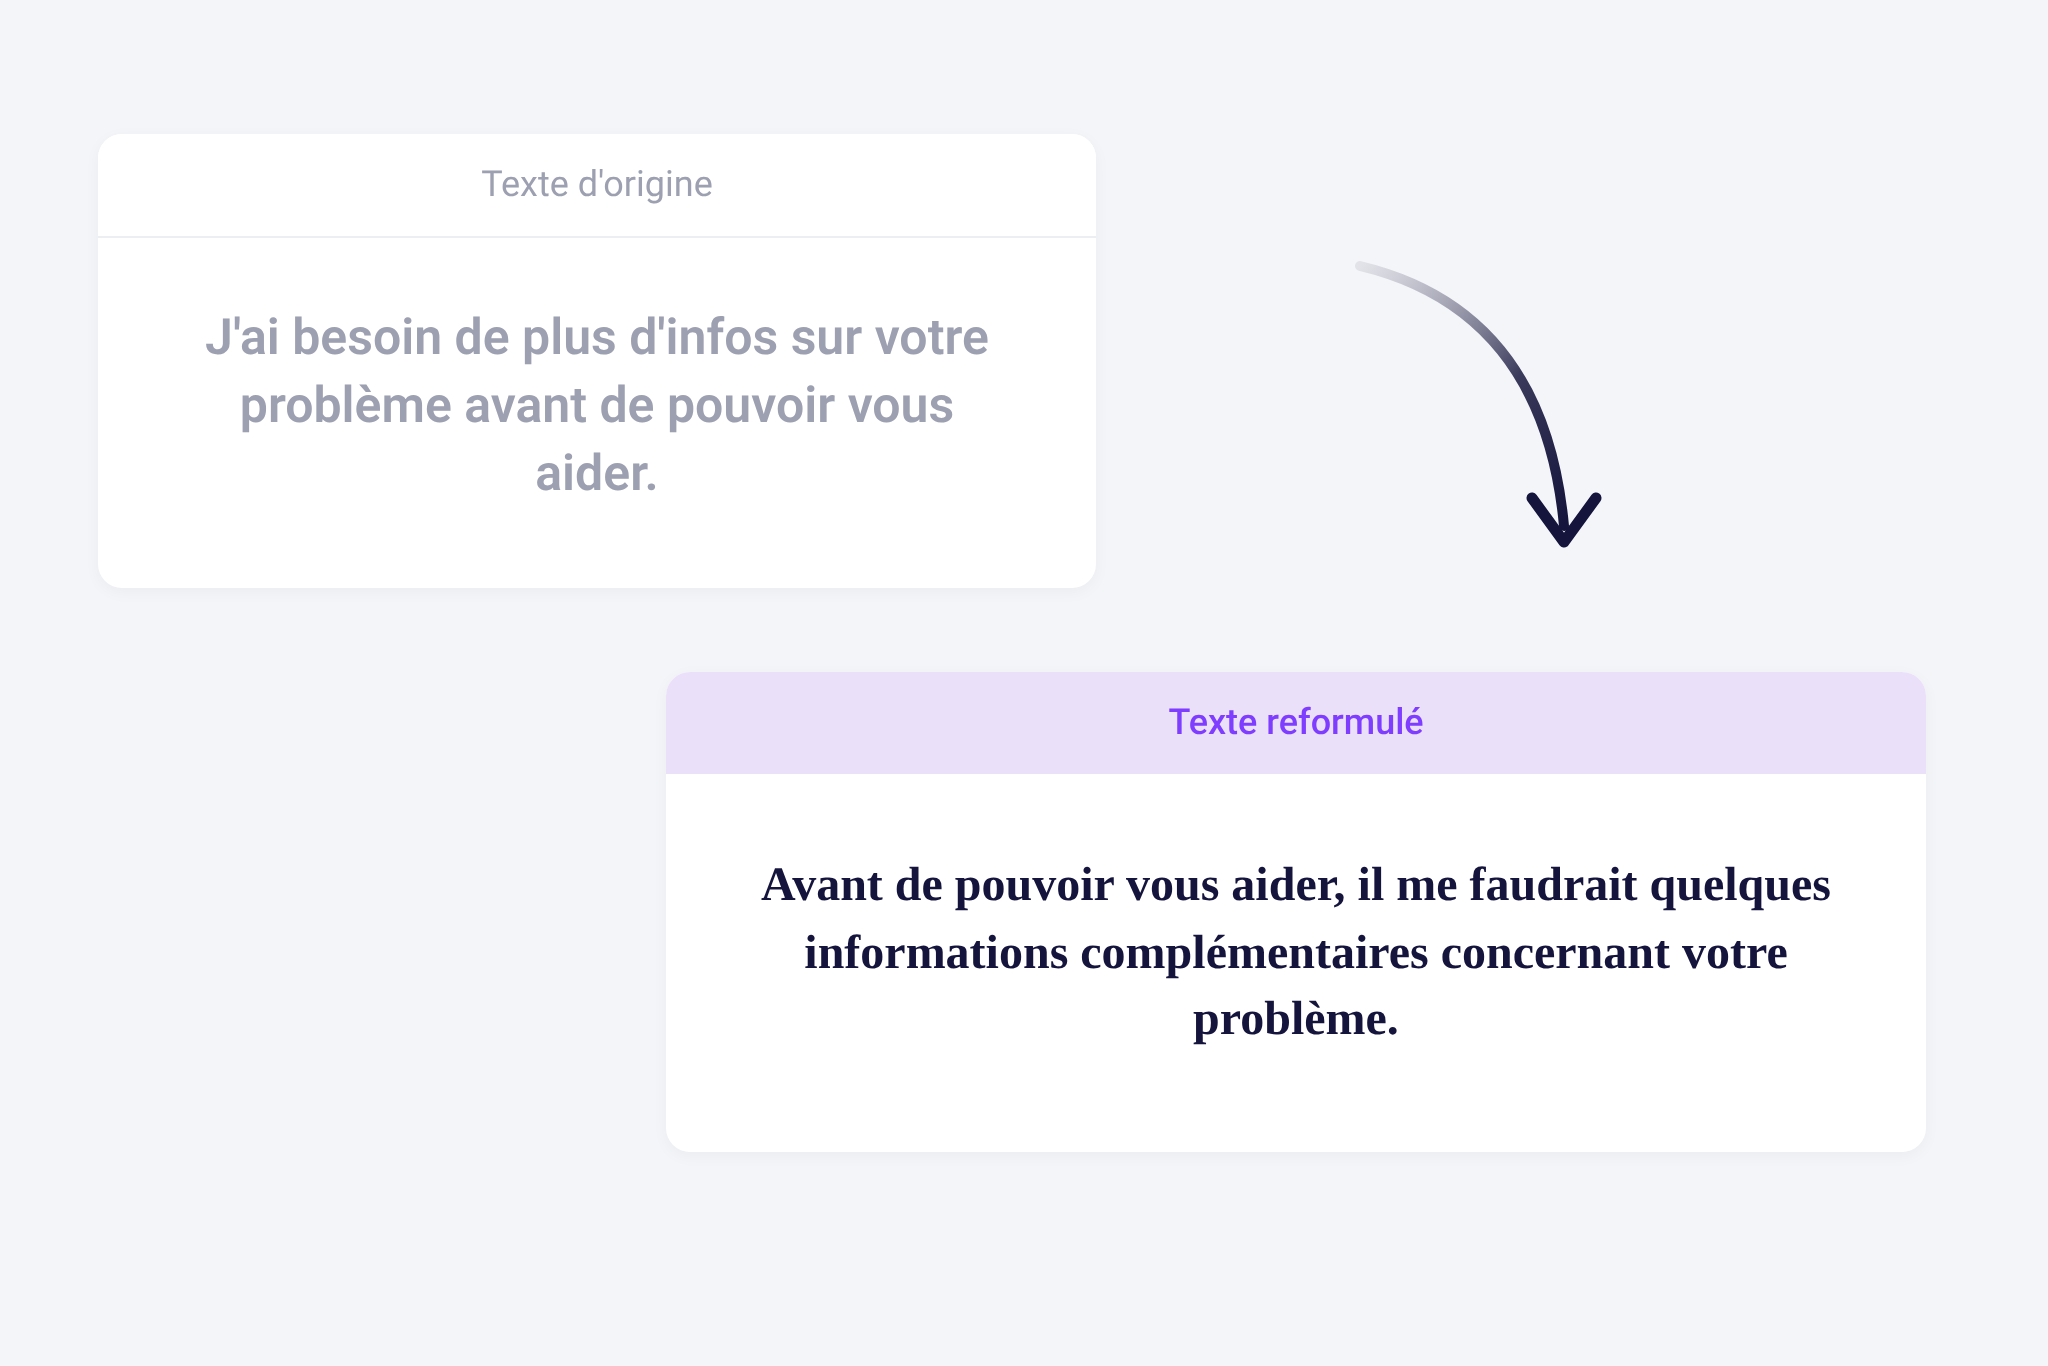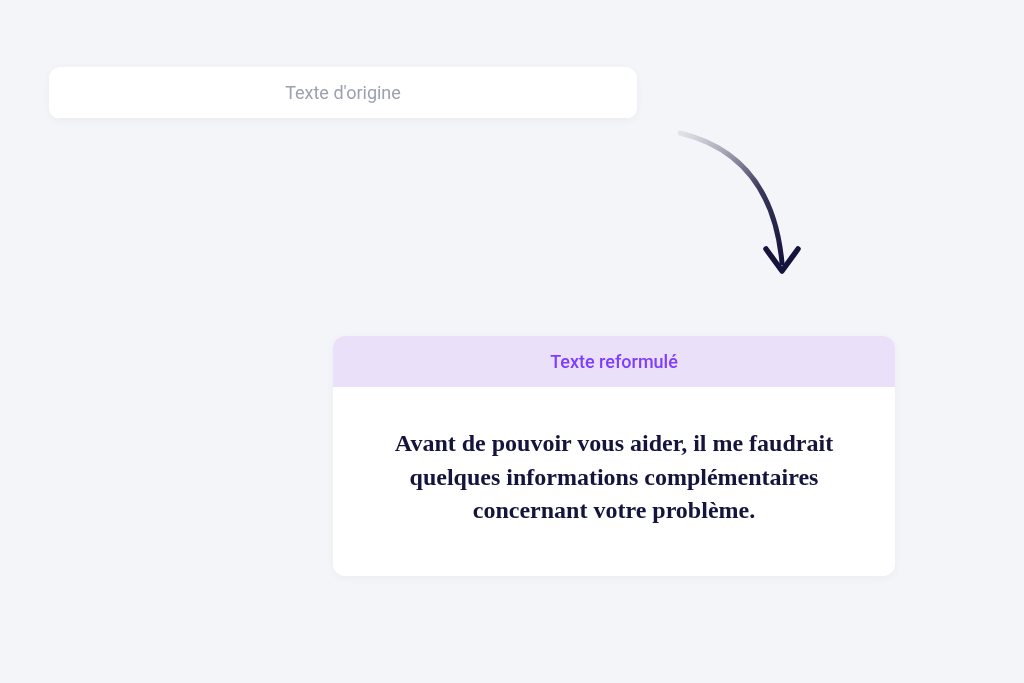--- a/index.html
+++ b/index.html
@@ -14,21 +14,21 @@
       background: #f4f5f9;
       font-family: -apple-system, BlinkMacSystemFont, 'Segoe UI', Roboto, Helvetica, Arial, sans-serif;
       position: relative;
       overflow: hidden;
     }
     
     .card-original {
       position: absolute;
       left: 49px;
       top: 67px;
-      width: 588px;
+      width: 499px;
       background: #ffffff;
       border-radius: 12px;
       box-shadow: 0 2px 8px rgba(0, 0, 0, 0.04);
       overflow: hidden;
     }
     
     .card-original-header {
       padding: 15px 20px;
       text-align: center;
       border-bottom: 1px solid #eceef2;
@@ -50,21 +50,21 @@
       color: #9ca0b0;
       font-size: 25px;
       font-weight: 600;
       line-height: 1.35;
     }
     
     .card-rephrased {
       position: absolute;
       left: 333px;
       top: 336px;
-      width: 562px;
+      width: 630px;
       background: #ffffff;
       border-radius: 12px;
       box-shadow: 0 2px 8px rgba(0, 0, 0, 0.04);
       overflow: hidden;
     }
     
     .card-rephrased-header {
       padding: 15px 20px;
       text-align: center;
       background: #ebe0f9;
@@ -102,20 +102,23 @@
       height: 100%;
     }
   </style>
 </head>
 <body>
 
 <div class="card-original">
   <div class="card-original-header">
     <span class="card-original-header-text">Texte d'origine</span>
   </div>
+  <div class="card-original-body">
+    <div class="card-original-content">J'ai besoin de plus d'infos sur votre problème avant de pouvoir vous aider.</div>
+  </div>
 </div>
 
 <div class="arrow-container">
   <svg class="arrow-svg" viewBox="0 0 180 180">
     <defs>
       <linearGradient id="arrowGradient" x1="0%" y1="0%" x2="100%" y2="100%">
         <stop offset="0%" style="stop-color:#d0d0d8;stop-opacity:0.5"></stop>
         <stop offset="60%" style="stop-color:#3a3a5c;stop-opacity:1"></stop>
         <stop offset="100%" style="stop-color:#14143c;stop-opacity:1"></stop>
       </linearGradient>

